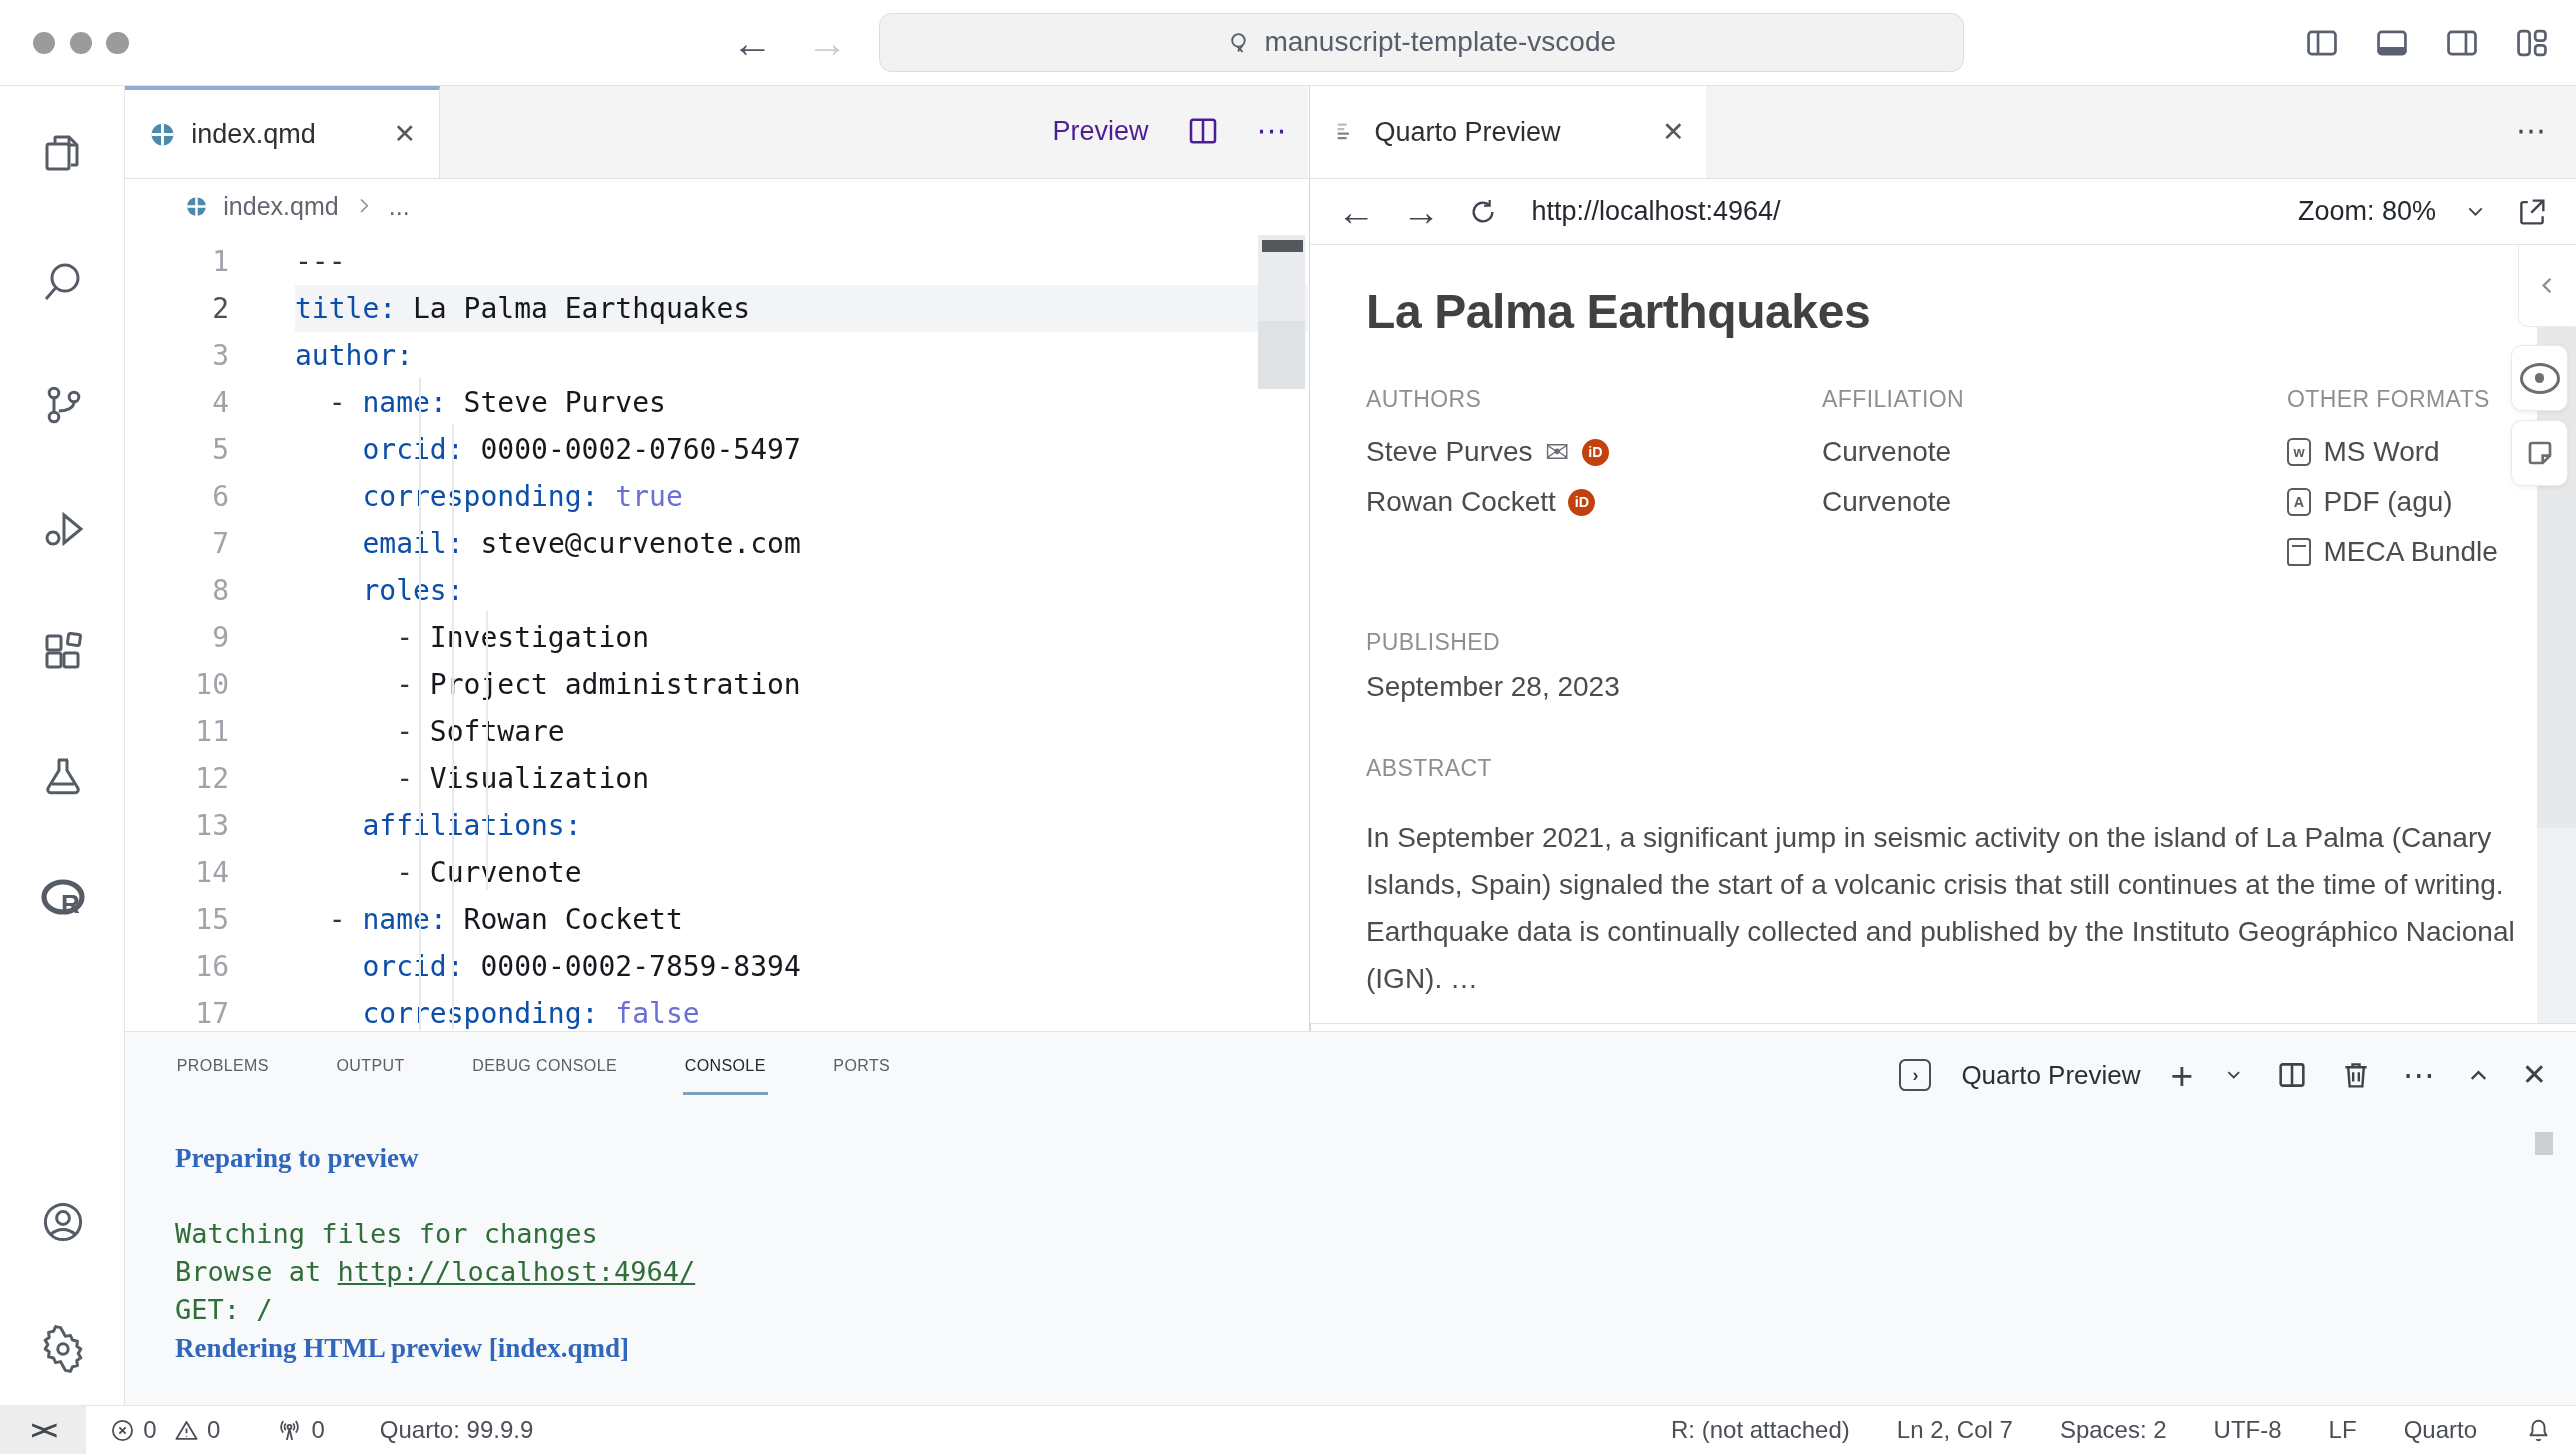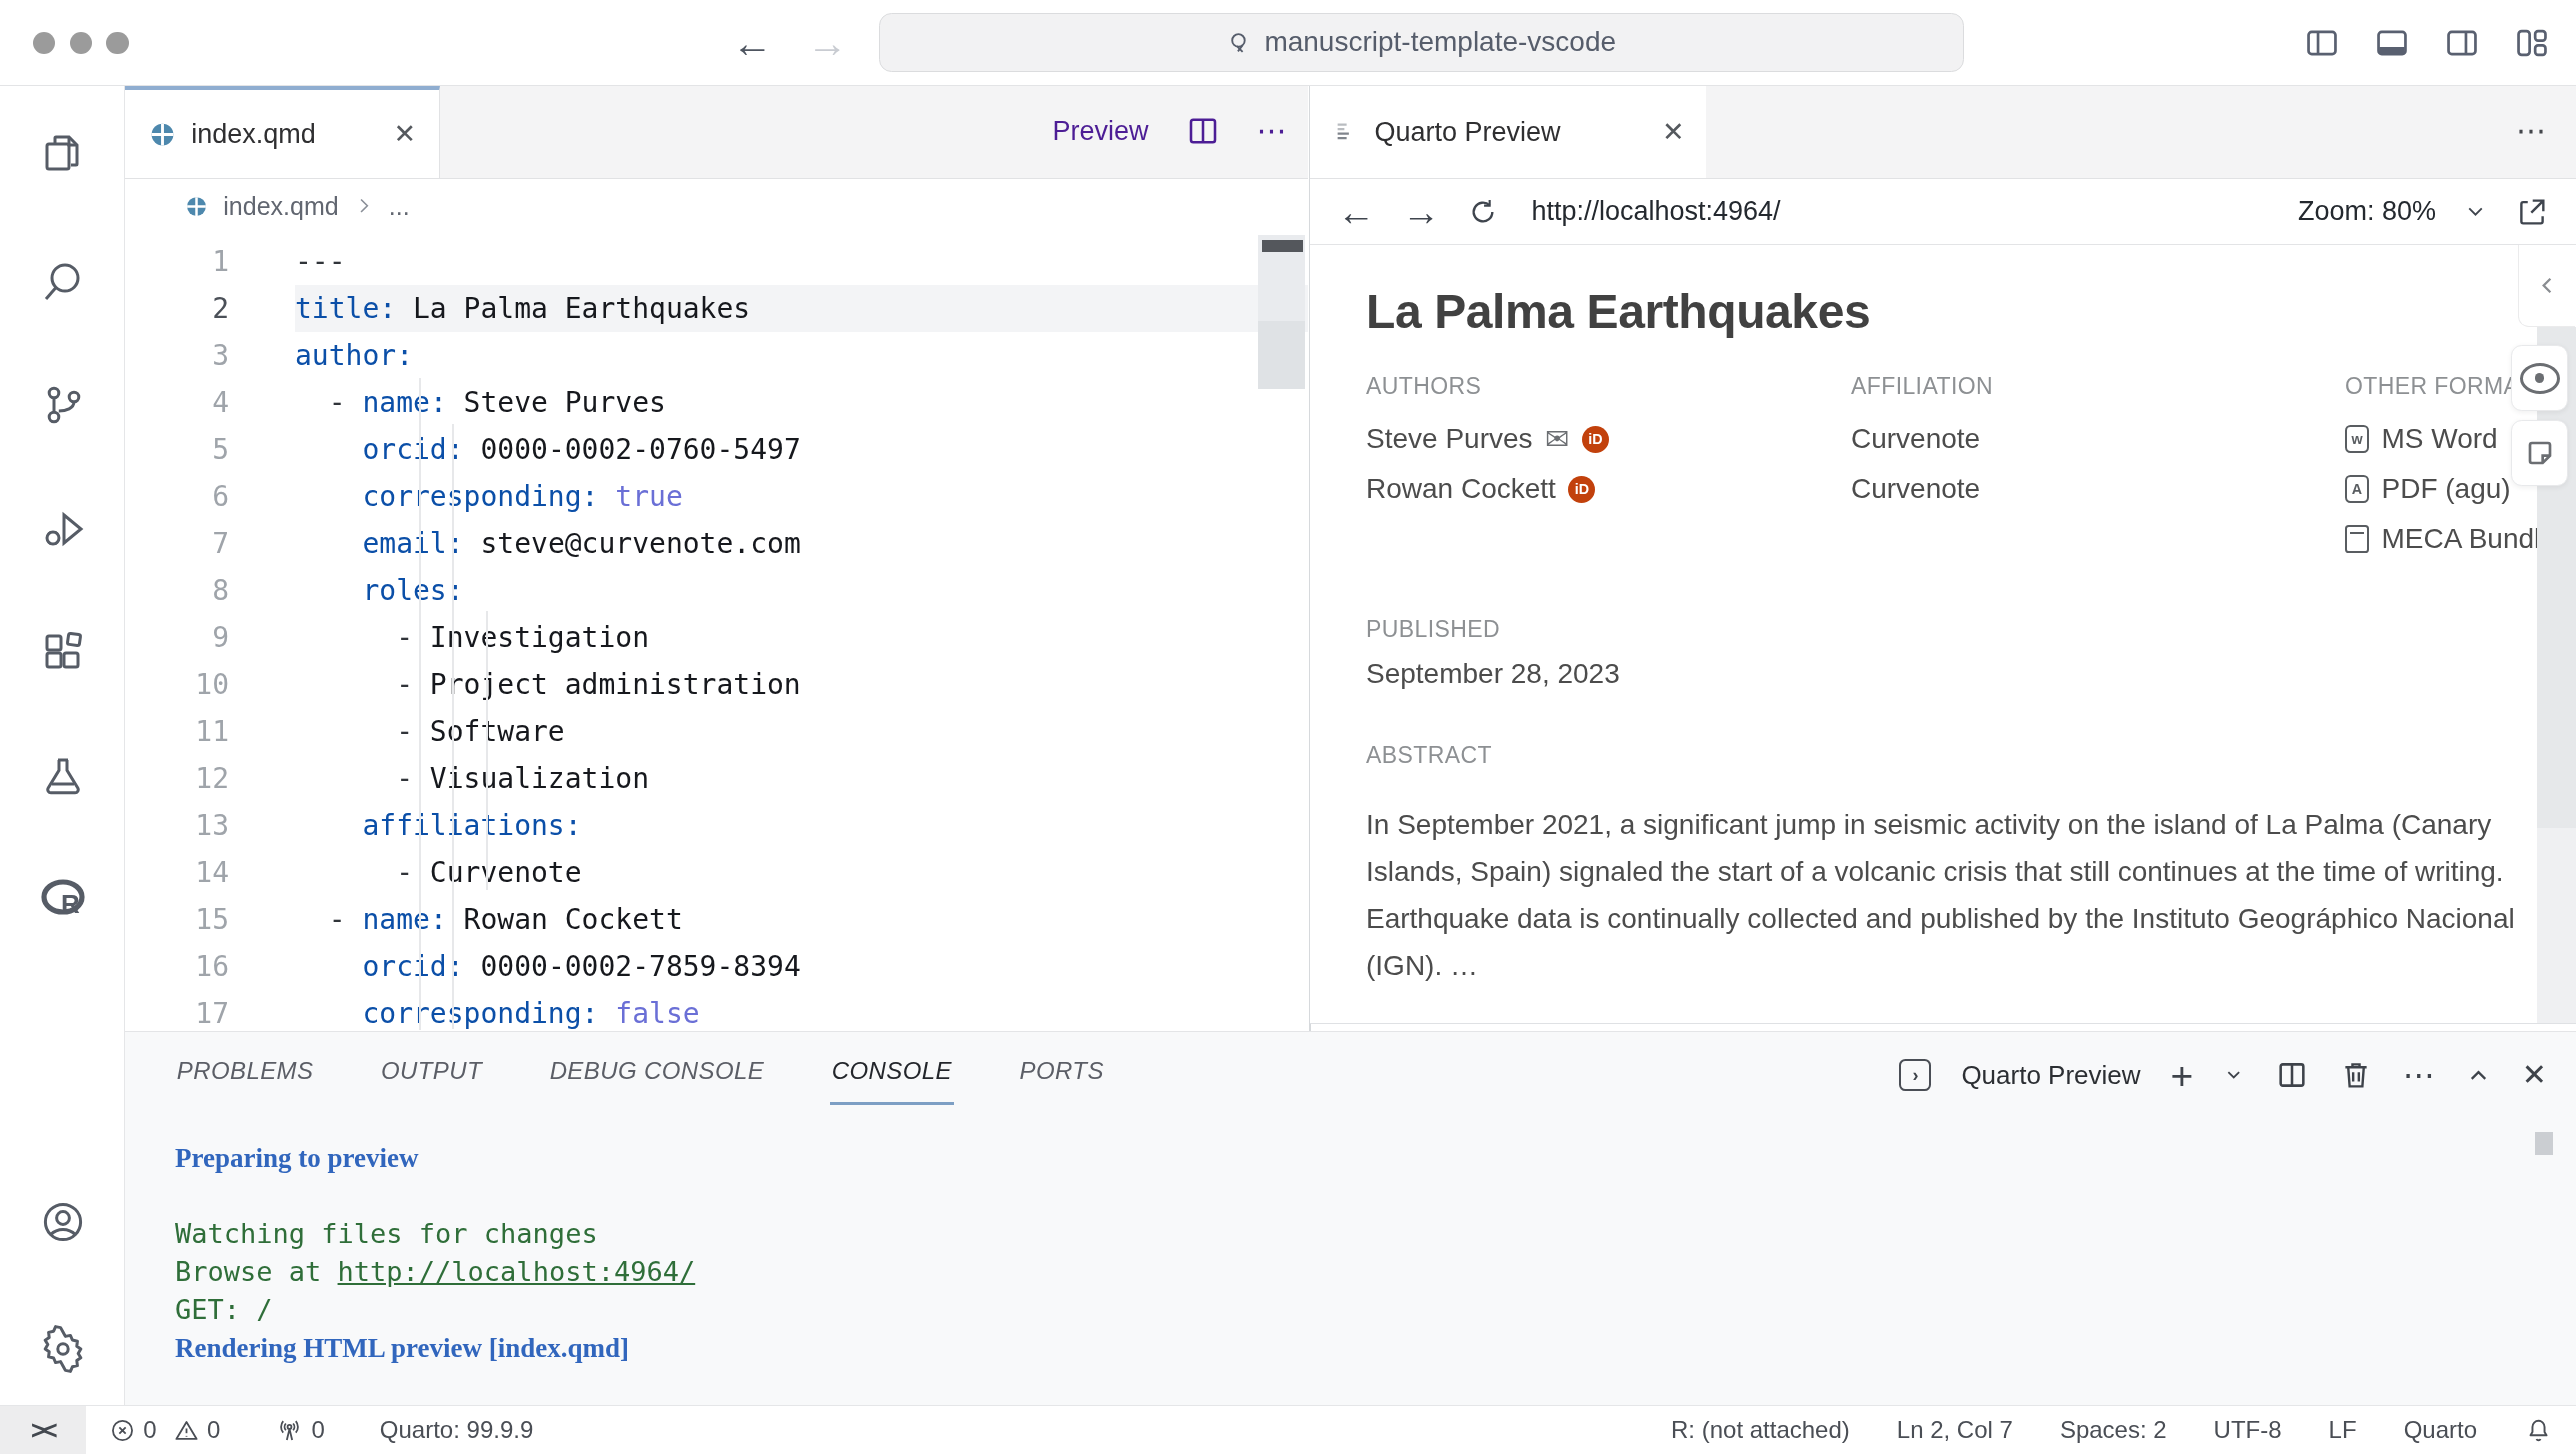--- a/index.html
+++ b/index.html
@@ -45,42 +45,42 @@
   .pv-tab .lbl{font-size:27px;color:#2f2f31;}
   .pv-more{position:absolute;right:30px;top:0;height:90px;display:flex;align-items:center;color:#44474c;}
   .pv-toolbar{position:absolute;left:1310px;top:179px;width:1266px;height:66px;background:#fff;border-bottom:1.8px solid #e3e4e6;box-sizing:border-box;display:flex;align-items:center;padding:0 27px;gap:27px;color:#3f454e;}
   .pv-toolbar .url{font-size:27px;color:#24292f;margin-left:5.4px;}
   .pv-toolbar .zoom{margin-left:auto;font-size:27px;color:#24292f;}
   .glyph{font-size:38px;line-height:1;}
   
   .pv-content{position:absolute;left:1310px;top:245px;width:1266px;height:779px;background:#fff;border-bottom:1.8px solid #dfe1e4;box-sizing:border-box;overflow:hidden;color:#4a4a4a;}
   .doc{padding:39px 0 0 56px;}
   .doc h1{margin:0;font-size:48px;line-height:55px;font-weight:700;color:#414141;letter-spacing:-0.4px;}
-  .meta-grid{display:grid;grid-template-columns:456px 465px auto;margin-top:34px;gap:29px;}
+  .meta-grid{display:grid;grid-template-columns:456px 465px auto;margin-top:47px;}
   .sec-label{font-size:23px;color:#8d9093;letter-spacing:0.4px;margin-bottom:14.3px;}
   .meta-row{height:50px;display:flex;align-items:center;gap:12.5px;font-size:28px;color:#4c4c4c;}
   .ic-mail{font-family:"DejaVu Sans",sans-serif;font-size:29px;color:#6b6e72;line-height:1;}
   .ic-orcid{display:inline-flex;width:27px;height:27px;border-radius:50%;background:#c2410c;color:#fff;font-size:14.3px;font-weight:bold;align-items:center;justify-content:center;}
   .fmt-ic{display:inline-flex;width:24px;height:28px;border:2.2px solid #595d61;border-radius:5.4px;align-items:center;justify-content:center;font-size:14.3px;font-weight:600;color:#595d61;box-sizing:border-box;}
   .ic-meca{position:relative;border-radius:3.6px;}
   .ic-meca::before{content:"";position:absolute;left:2.7px;right:2.7px;top:4.5px;border-top:2.2px solid #595d61;}
   .sect{margin-top:52px;}
   .val{font-size:28px;color:#4c4c4c;}
   .abstract{width:1150px;font-size:28px;line-height:47px;color:#4c4c4c;margin-top:32px;}
   
   .toc-collapse{position:absolute;left:1208px;top:0px;width:57px;height:82px;background:#fff;border-left:1.8px solid #ebebec;border-bottom:1.8px solid #ebebec;border-radius:0 0 0 10.7px;display:flex;align-items:center;justify-content:center;color:#8a8d91;box-sizing:border-box;}
   .pv-scrolltrack{position:absolute;right:0;top:82px;width:39px;height:696px;background:#eff0f2;}
   .pv-scrollthumb{position:absolute;right:0;top:82px;width:39px;height:501px;background:#e6e8ea;}
   .float-btn{position:absolute;left:1201px;width:57px;height:66px;background:#fff;border:1.8px solid #e8e9eb;border-radius:10.7px;box-shadow:0 1.8px 5.4px rgba(0,0,0,.06);display:flex;align-items:center;justify-content:center;color:#6b6e72;box-sizing:border-box;}
   .ic-eye{position:relative;width:34px;height:25px;border:3.1px solid #6b6e72;border-radius:50%;}
   .ic-eye::after{content:"";position:absolute;left:50%;top:50%;width:9.8px;height:9.8px;margin:-4.9px 0 0 -4.9px;border-radius:50%;background:#6b6e72;}
   
   .panel{position:absolute;left:125px;top:1031px;width:2451px;height:374px;background:#f8f9fa;border-top:1.8px solid #e4e5e7;box-sizing:border-box;}
   .panel-tabs{position:absolute;left:50px;top:12.5px;display:flex;gap:64px;}
-  .ptab{position:relative;font-size:24px;letter-spacing:0.4px;color:#5b5e66;padding:12.5px 1.8px;font-style:italic;}
+  .ptab{position:relative;font-size:16px;letter-spacing:0.4px;color:#5b5e66;padding:12.5px 1.8px;}
   .ptab.active{color:#23262b;}
   .ptab.active::after{content:"";position:absolute;left:0;right:0;bottom:-7.2px;height:2.7px;background:#7d9fc4;}
   .panel-actions{position:absolute;right:29px;top:0;height:86px;display:flex;align-items:center;gap:30px;color:#3e434a;}
   .term-badge{width:32px;height:32px;border:2.2px solid #4a4e55;border-radius:6.3px;display:flex;align-items:center;justify-content:center;font-size:18px;font-weight:bold;box-sizing:border-box;}
   .panel-actions .plabel{font-size:26px;color:#2c2f33;}
   .terminal{position:absolute;left:50px;top:107px;font-family:"DejaVu Sans Mono",monospace;font-size:27px;}
   .t-line{height:38px;line-height:38px;white-space:pre;}
   .t-blue{color:#3166bd;font-weight:bold;font-family:Liberation Serif, serif;}
   .t-green{color:#2f6e39;}
   .t-u{text-decoration:underline;}

